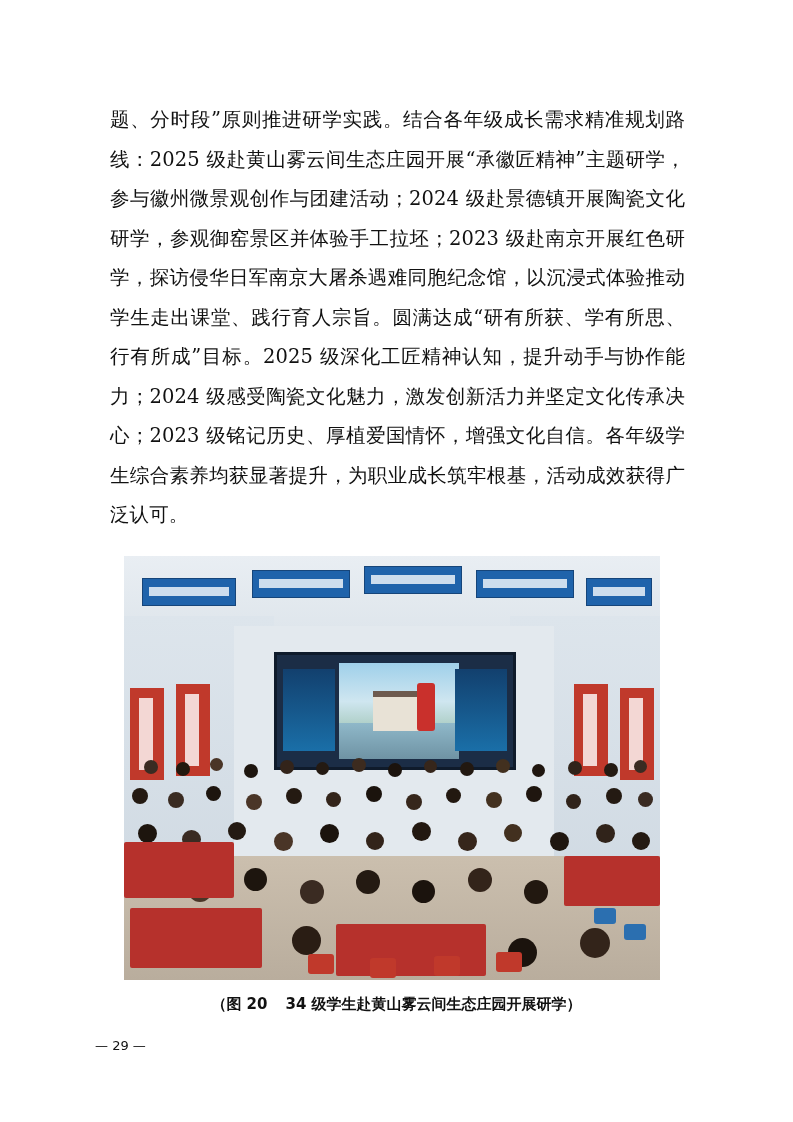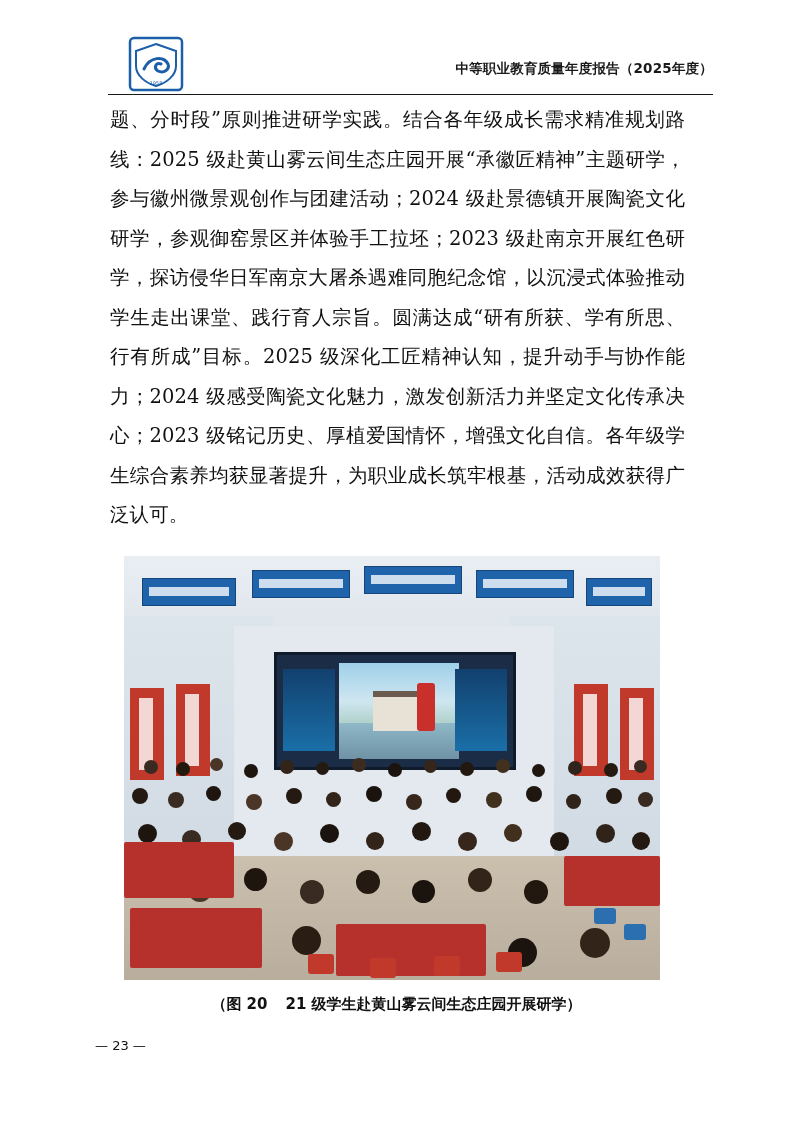--- a/index.html
+++ b/index.html
@@ -182,32 +182,20 @@
   }
   .chair-red {
     position: absolute; width: 26px; height: 20px; background: #c0392b; border-radius: 3px;
   }
 </style>
 </head>
 <body>
 
 <div class="page">
 
-  <div class="header">
-    <div class="logo">
-      <svg width="72" height="56" viewBox="0 0 72 56" xmlns="http://www.w3.org/2000/svg">
-        <rect x="10" y="2" width="52" height="52" rx="4" fill="#ffffff" stroke="#1b5fa8" stroke-width="2.5"></rect>
-        <path d="M36 8 L56 15 L56 30 C56 40 46 47 36 50 C26 47 16 40 16 30 L16 15 Z" fill="#ffffff" stroke="#1b5fa8" stroke-width="2"></path>
-        <path d="M24 33 C30 20 44 20 48 28 C50 33 44 38 38 35 C33 32 36 26 41 28" fill="none" stroke="#1b5fa8" stroke-width="3" stroke-linecap="round"></path>
-        <text x="36" y="49" font-size="5" text-anchor="middle" fill="#1b5fa8" font-family="DejaVu Sans, sans-serif">1958</text>
-      </svg>
-    </div>
-    <div class="header-title">中等职业教育质量年度报告（2025年度）</div>
-    <div class="header-rule"></div>
-  </div>
 
   <div class="body-text">题、分时段”原则推进研学实践。结合各年级成长需求精准规划路线：2025 级赴黄山雾云间生态庄园开展“承徽匠精神”主题研学，参与徽州微景观创作与团建活动；2024 级赴景德镇开展陶瓷文化研学，参观御窑景区并体验手工拉坯；2023 级赴南京开展红色研学，探访侵华日军南京大屠杀遇难同胞纪念馆，以沉浸式体验推动学生走出课堂、践行育人宗旨。圆满达成“研有所获、学有所思、行有所成”目标。2025 级深化工匠精神认知，提升动手与协作能力；2024 级感受陶瓷文化魅力，激发创新活力并坚定文化传承决心；2023 级铭记历史、厚植爱国情怀，增强文化自信。各年级学生综合素养均获显著提升，为职业成长筑牢根基，活动成效获得广泛认可。</div>
 
   <div class="figure">
     <div class="photo">
       <div class="ph-ceiling"></div>
       <div class="ph-wall-left"></div>
       <div class="ph-wall-right"></div>
       <div class="ph-backwall"></div>
 
@@ -307,18 +295,18 @@
       <div class="stool" style="left:470px; top:352px;"></div>
       <div class="stool" style="left:500px; top:368px;"></div>
       <div class="chair-red" style="left:184px; top:398px;"></div>
       <div class="chair-red" style="left:246px; top:402px;"></div>
       <div class="chair-red" style="left:310px; top:400px;"></div>
       <div class="chair-red" style="left:372px; top:396px;"></div>
     </div>
   </div>
 
   <div class="figure-caption">
-    <span>（图 20</span><span class="gap"></span><span>21 级学生赴黄山雾云间生态庄园开展研学）</span>
+    <span>（图 20</span><span class="gap"></span><span>34 级学生赴黄山雾云间生态庄园开展研学）</span>
   </div>
 
-  <div class="footer">— 23 —</div>
+  <div class="footer">— 29 —</div>
 
 </div>
 
 </body></html>

